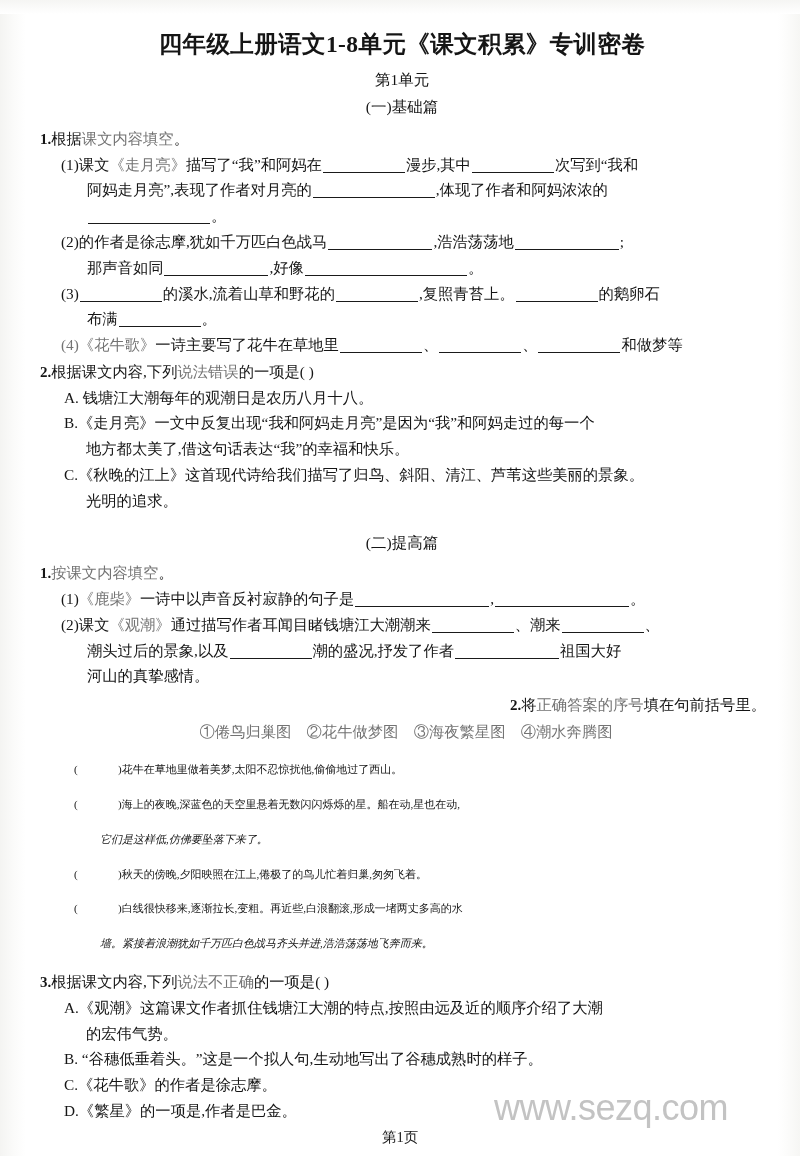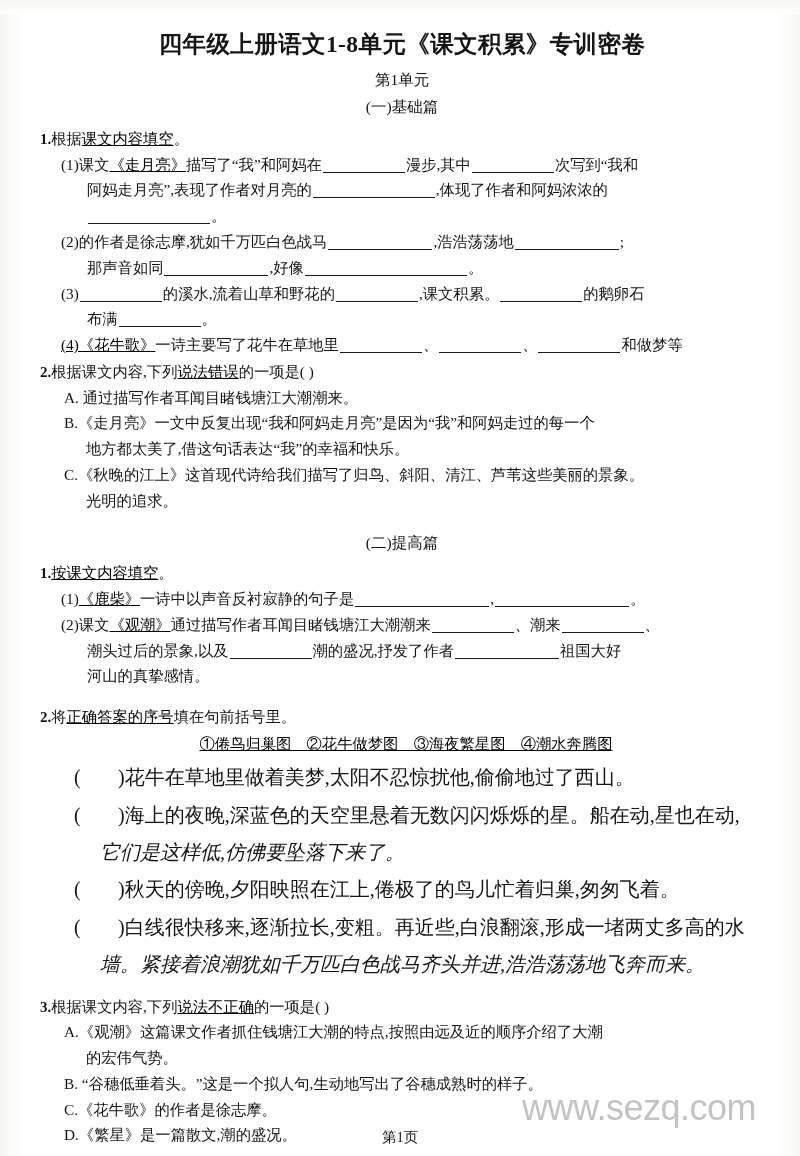--- a/index.html
+++ b/index.html
@@ -100,40 +100,39 @@
   .opt {
     font-size: 15.3px;
     line-height: 1.62;
     padding-left: 26px;
     margin: 1px 0;
   }
   .opt.hang {
     padding-left: 48px;
   }
   .brk {
-    font-size: 20px;
+    font-size: 11px;
     line-height: 1.62;
     padding-left: 36px;
-    margin: 5px 0;
+    margin: 17px 0;
   }
   .brk.hang {
     padding-left: 62px;
     font-style: italic;
   }
   .center-opts {
     text-align: center;
     font-size: 15.3px;
     line-height: 1.6;
     margin: 2px 0 1px 0;
     padding-left: 8px;
   }
 
   .pink {
-    color: #000000;
-    text-decoration: underline;
+    color: #737373;
   }
 
   
   .bl {
     display: inline-block;
     border-bottom: 1.2px solid #1a1a1a;
     vertical-align: -3px;
     height: 14px;
     margin: 0 1px;
   }
@@ -144,21 +143,21 @@
   .bl.w15 { width: 150px; }
   .bl.w16 { width: 162px; }
 
   .paren {
     display: inline-block;
     min-width: 44px;
   }
 
   .watermark {
     position: absolute;
-    left: 522px;
+    left: 494px;
     top: 1087px;
     font-family: "Liberation Sans", "DejaVu Sans", sans-serif;
     font-size: 36px;
     color: #c3c3c3;
     letter-spacing: -0.5px;
     z-index: 5;
     white-space: nowrap;
   }
   .footer {
     position: absolute;
@@ -200,35 +199,35 @@
     </div>
 
     <div class="sub">
       <span>(2)</span><span>的作者是徐志摩,犹如千万匹白色战马</span><span class="bl w10"></span><span>,浩浩荡荡地</span><span class="bl w10"></span><span>;</span>
     </div>
     <div class="sub hang">
       <span>那声音如同</span><span class="bl w10"></span><span>,好像</span><span class="bl w16"></span><span>。</span>
     </div>
 
     <div class="sub">
-      <span>(3)</span><span class="bl w8"></span><span>的溪水,流着山草和野花的</span><span class="bl w8"></span><span>,课文积累。</span><span class="bl w8"></span><span>的鹅卵石</span>
+      <span>(3)</span><span class="bl w8"></span><span>的溪水,流着山草和野花的</span><span class="bl w8"></span><span>,复照青苔上。</span><span class="bl w8"></span><span>的鹅卵石</span>
     </div>
     <div class="sub hang">
       <span>布满</span><span class="bl w8"></span><span>。</span>
     </div>
 
     <div class="sub">
       <span class="pink">(4)</span><span class="pink">《花牛歌》</span><span>一诗主要写了花牛在草地里</span><span class="bl w8"></span><span>、</span><span class="bl w8"></span><span>、</span><span class="bl w8"></span><span>和做梦等</span>
     </div>
 
 
     <div class="q q-stem" style="">
       <span class="qnum">2.</span><span>根据课文内容,下列</span><span class="pink">说法错误</span><span>的一项是(      )</span>
     </div>
-    <div class="opt">A. 通过描写作者耳闻目睹钱塘江大潮潮来。</div>
+    <div class="opt">A. 钱塘江大潮每年的观潮日是农历八月十八。</div>
     <div class="opt">B.《走月亮》一文中反复出现“我和阿妈走月亮”是因为“我”和阿妈走过的每一个</div>
     <div class="opt hang">地方都太美了,借这句话表达“我”的幸福和快乐。</div>
     <div class="opt">C.《秋晚的江上》这首现代诗给我们描写了归鸟、斜阳、清江、芦苇这些美丽的景象。</div>
     <div class="opt hang">光明的追求。</div>
 
     <div class="section-head spaced">(二)提高篇</div>
 
     <div class="q q-stem">
       <span class="qnum">1.</span><span class="pink">按课文内容填空</span><span>。</span>
     </div>
@@ -238,21 +237,21 @@
     </div>
 
     <div class="sub">
       <span>(2)</span><span>课文</span><span class="pink">《观潮》</span><span>通过描写作者耳闻目睹钱塘江大潮潮来</span><span class="bl w8"></span><span>、潮来</span><span class="bl w8"></span><span>、</span>
     </div>
     <div class="sub hang">
       <span>潮头过后的景象,以及</span><span class="bl w8"></span><span>潮的盛况,抒发了作者</span><span class="bl w10"></span><span>祖国大好</span>
     </div>
     <div class="sub hang">河山的真挚感情。</div>
 
-    <div class="q q-stem" style="margin-top:16px;">
+    <div class="q q-stem" style="margin-top:4px;text-align:right;">
       <span class="qnum">2.</span><span>将</span><span class="pink">正确答案的序号</span><span>填在句前括号里。</span>
     </div>
     <div class="center-opts pink">①倦鸟归巢图　②花牛做梦图　③海夜繁星图　④潮水奔腾图</div>
 
     <div class="brk">
       <span class="paren">(</span><span>)花牛在草地里做着美梦,太阳不忍惊扰他,偷偷地过了西山。</span>
     </div>
     <div class="brk">
       <span class="paren">(</span><span>)海上的夜晚,深蓝色的天空里悬着无数闪闪烁烁的星。船在动,星也在动,</span>
     </div>
@@ -265,19 +264,19 @@
     </div>
     <div class="brk hang">墙。紧接着浪潮犹如千万匹白色战马齐头并进,浩浩荡荡地飞奔而来。</div>
 
     <div class="q q-stem" style="margin-top:14px;">
       <span class="qnum">3.</span><span>根据课文内容,下列</span><span class="pink">说法不正确</span><span>的一项是(      )</span>
     </div>
     <div class="opt">A.《观潮》这篇课文作者抓住钱塘江大潮的特点,按照由远及近的顺序介绍了大潮</div>
     <div class="opt hang">的宏伟气势。</div>
     <div class="opt">B. “谷穗低垂着头。”这是一个拟人句,生动地写出了谷穗成熟时的样子。</div>
     <div class="opt">C.《花牛歌》的作者是徐志摩。</div>
-    <div class="opt">D.《繁星》是一篇散文,潮的盛况。</div>
+    <div class="opt">D.《繁星》的一项是,作者是巴金。</div>
 
   </div>
 
   <div class="watermark">www.sezq.com</div>
   <div class="footer">第1页</div>
 </div>
 
 </body></html>

